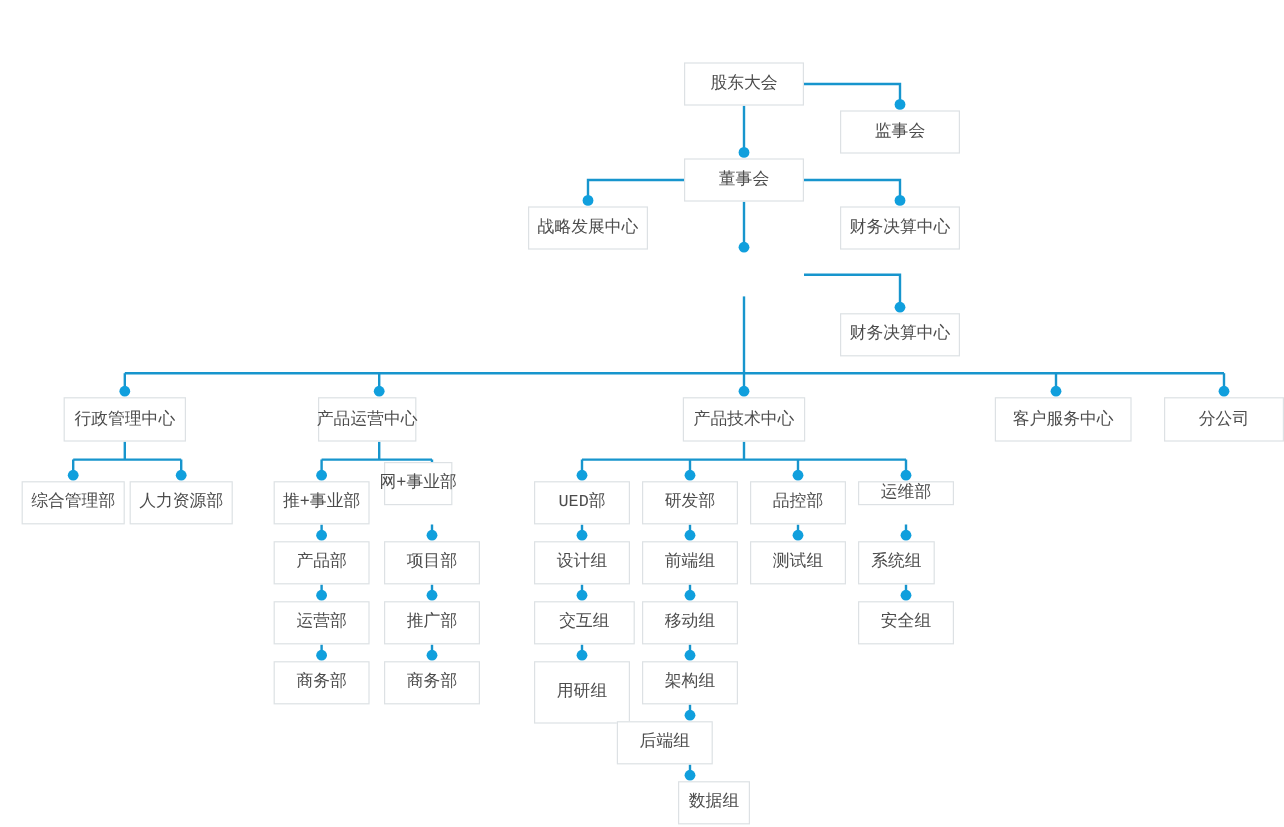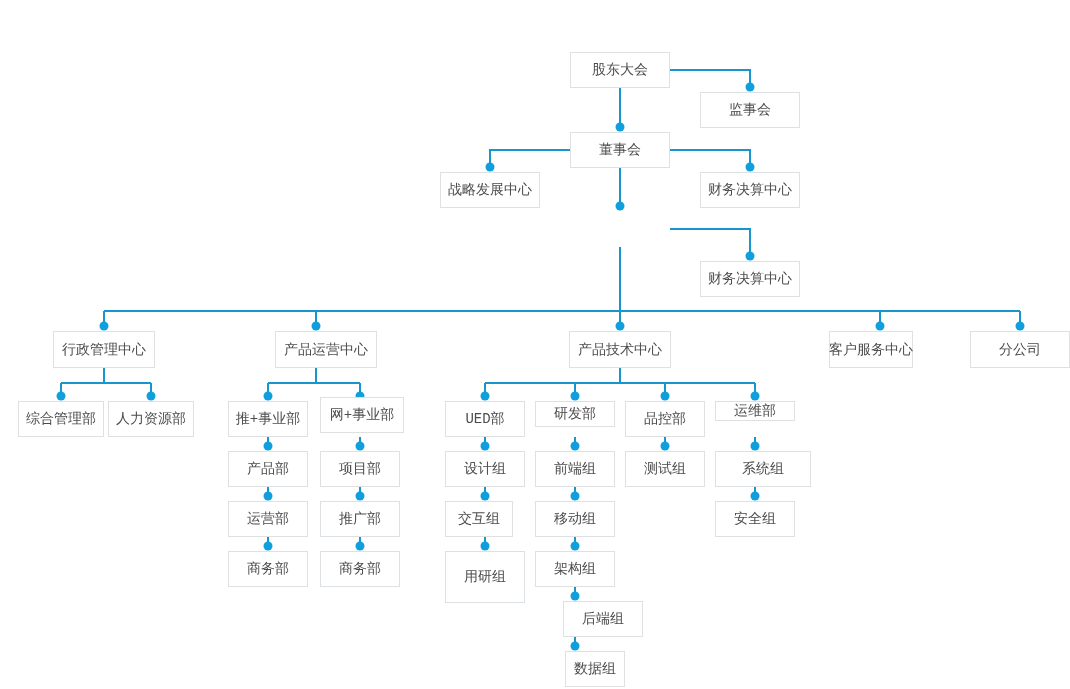--- a/index.html
+++ b/index.html
@@ -92,50 +92,50 @@
   </svg>
 
   <div class="node" style="left:570px;top:52px;width:100px;height:36px">股东大会</div>
   <div class="node" style="left:700px;top:92px;width:100px;height:36px">监事会</div>
   <div class="node" style="left:570px;top:132px;width:100px;height:36px">董事会</div>
   <div class="node" style="left:440px;top:172px;width:100px;height:36px">战略发展中心</div>
   <div class="node" style="left:700px;top:172px;width:100px;height:36px">财务决算中心</div>
   <div class="node" style="left:700px;top:261px;width:100px;height:36px">财务决算中心</div>
 
   <div class="node" style="left:53px;top:331px;width:102px;height:37px">行政管理中心</div>
-  <div class="node" style="left:275px;top:331px;width:102px;height:37px">产品运营中心</div>
+  <div class="node" style="left:265px;top:331px;width:82px;height:37px">产品运营中心</div>
   <div class="node" style="left:569px;top:331px;width:102px;height:37px">产品技术中心</div>
-  <div class="node" style="left:829px;top:331px;width:84px;height:37px">客户服务中心</div>
+  <div class="node" style="left:829px;top:331px;width:114px;height:37px">客户服务中心</div>
   <div class="node" style="left:970px;top:331px;width:100px;height:37px">分公司</div>
 
   <div class="node" style="left:18px;top:401px;width:86px;height:36px">综合管理部</div>
   <div class="node" style="left:108px;top:401px;width:86px;height:36px">人力资源部</div>
   <div class="node" style="left:228px;top:401px;width:80px;height:36px">推+事业部</div>
-  <div class="node" style="left:320px;top:397px;width:84px;height:36px">网+事业部</div>
+  <div class="node" style="left:320px;top:385px;width:57px;height:36px">网+事业部</div>
   <div class="node" style="left:445px;top:401px;width:80px;height:36px">UED部</div>
-  <div class="node" style="left:535px;top:401px;width:80px;height:26px">研发部</div>
+  <div class="node" style="left:535px;top:401px;width:80px;height:36px">研发部</div>
   <div class="node" style="left:625px;top:401px;width:80px;height:36px">品控部</div>
   <div class="node" style="left:715px;top:401px;width:80px;height:20px">运维部</div>
 
   <div class="node" style="left:228px;top:451px;width:80px;height:36px">产品部</div>
   <div class="node" style="left:228px;top:501px;width:80px;height:36px">运营部</div>
   <div class="node" style="left:228px;top:551px;width:80px;height:36px">商务部</div>
 
   <div class="node" style="left:320px;top:451px;width:80px;height:36px">项目部</div>
   <div class="node" style="left:320px;top:501px;width:80px;height:36px">推广部</div>
   <div class="node" style="left:320px;top:551px;width:80px;height:36px">商务部</div>
 
   <div class="node" style="left:445px;top:451px;width:80px;height:36px">设计组</div>
-  <div class="node" style="left:445px;top:501px;width:68px;height:36px">交互组</div>
+  <div class="node" style="left:445px;top:501px;width:84px;height:36px">交互组</div>
   <div class="node" style="left:445px;top:551px;width:80px;height:52px">用研组</div>
 
   <div class="node" style="left:535px;top:451px;width:80px;height:36px">前端组</div>
   <div class="node" style="left:535px;top:501px;width:80px;height:36px">移动组</div>
   <div class="node" style="left:535px;top:551px;width:80px;height:36px">架构组</div>
-  <div class="node" style="left:563px;top:601px;width:80px;height:36px">后端组</div>
+  <div class="node" style="left:514px;top:601px;width:80px;height:36px">后端组</div>
   <div class="node" style="left:565px;top:651px;width:60px;height:36px">数据组</div>
 
   <div class="node" style="left:625px;top:451px;width:80px;height:36px">测试组</div>
 
-  <div class="node" style="left:715px;top:451px;width:96px;height:36px">系统组</div>
+  <div class="node" style="left:715px;top:451px;width:64px;height:36px">系统组</div>
   <div class="node" style="left:715px;top:501px;width:80px;height:36px">安全组</div>
 
 </div>
 
 </body></html>

